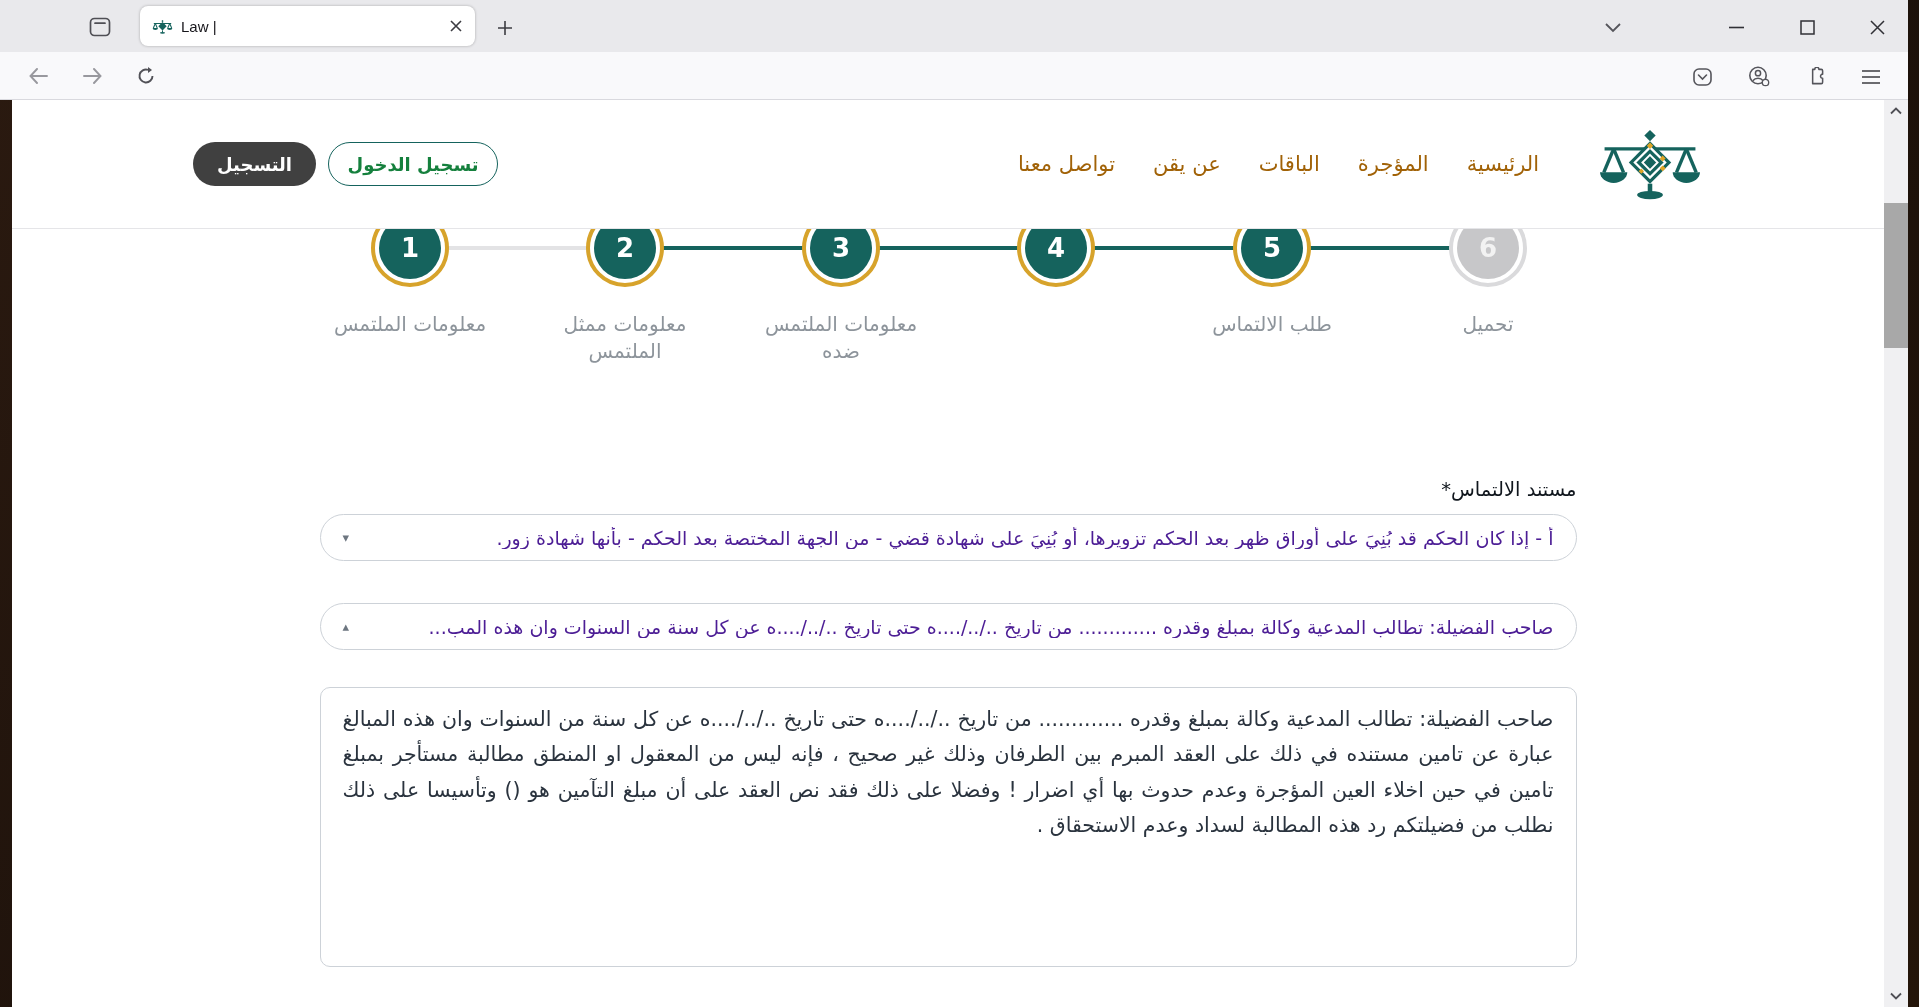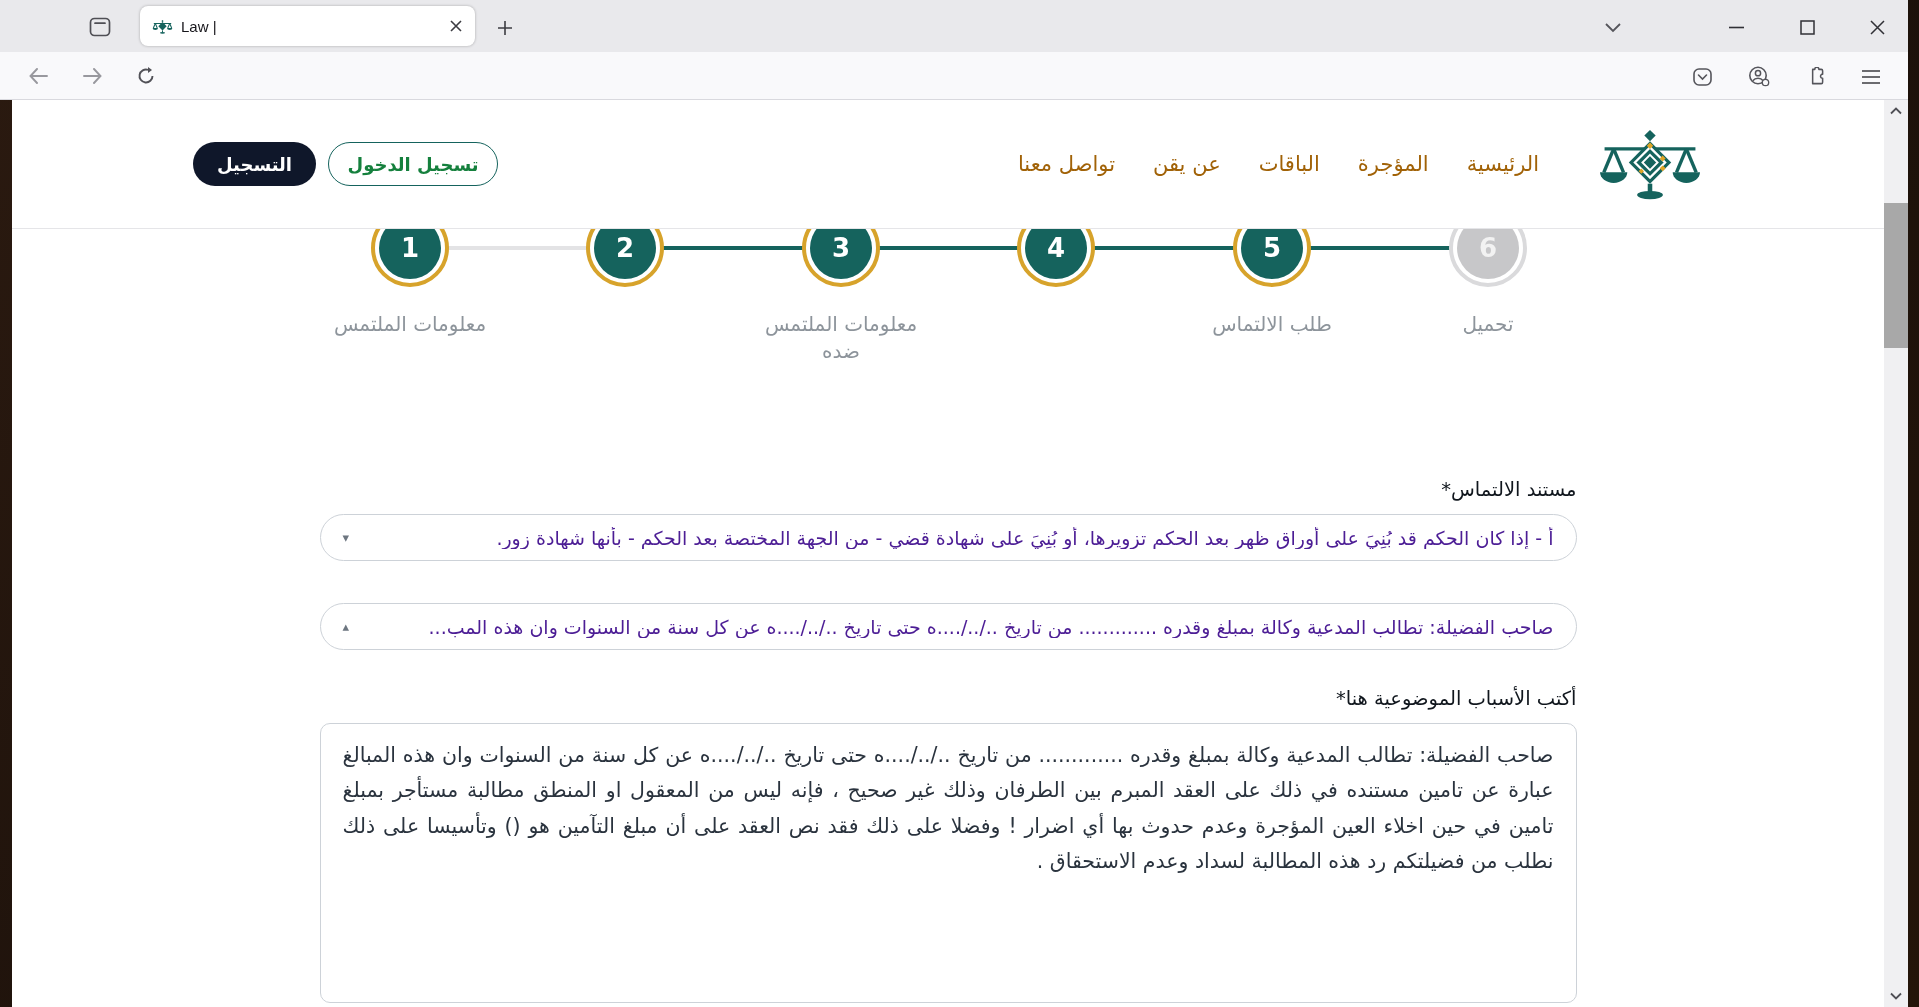--- a/index.html
+++ b/index.html
@@ -37,21 +37,21 @@
   
   .site-header { height:129px; display:flex; align-items:center; padding:0 181px;
                  border-bottom:1px solid #e5e5e8; background:#fff; }
   .logo { margin-left:58px; }
   .nav { display:flex; gap:38px; align-items:center; }
   .nav-item { font-size:21px; font-weight:normal; color:#a16207; cursor:pointer; white-space:nowrap; }
   .hdr-spacer { flex:1; }
   .btn-pill { height:44px; border-radius:22px; display:flex; align-items:center; justify-content:center;
               font-size:18px; font-weight:bold; cursor:pointer; }
   .btn-login { width:170px; border:1.5px solid #15635d; color:#15803d; background:#fff; margin-left:12px; }
-  .btn-register { width:123px; background:#0f172a; color:#fff; }
+  .btn-register { width:123px; background:#404040; color:#fff; }
 
   
   .stepper { position:relative; height:150px; overflow:hidden; }
   .connector { position:absolute; top:17px; height:4px; z-index:1; }
   .connector.teal { right:398px; width:862px; background:#15635d; }
   .connector.gray { right:1260px; width:216px; background:#e3e3e5; }
   .step-ring { position:absolute; top:-20px; width:78px; height:78px; border-radius:50%;
                border:4px solid #d7a32b; background:#fff; padding:4px; z-index:2; }
   .step-circle { width:62px; height:62px; border-radius:50%; background:#15635d; color:#fff;
                  display:flex; align-items:center; justify-content:center; font-size:26px; font-weight:bold; }
@@ -252,20 +252,24 @@
           <div class="step-circle">1</div>
           </div>
         <div class="step-label" style="right:1374px;">
           <div>معلومات الملتمس</div>
             <div></div>
           </div>
 
         <div class="step-ring" style="right:1220px;">
           <div class="step-circle">2</div>
           </div>
+        <div class="step-label" style="right:1159px;">
+          <div>معلومات ممثل</div>
+            <div>الملتمس</div>
+          </div>
 
         <div class="step-ring" style="right:1004px;">
           <div class="step-circle">3</div>
           </div>
         <div class="step-label" style="right:943px;">
           <div>معلومات الملتمس</div>
             <div>ضده</div>
           </div>
 
         <div class="step-ring" style="right:789px;">
@@ -294,21 +298,20 @@
         <div class="select">
           <span class="select-value">أ - إذا كان الحكم قد بُنِيَ على أوراق ظهر بعد الحكم تزويرها، أو بُنِيَ على شهادة قضي - من الجهة المختصة بعد الحكم - بأنها شهادة زور.</span>
           <span class="caret">▾</span>
         </div>
 
         <div class="select last">
           <span class="select-value">صاحب الفضيلة: تطالب المدعية وكالة بمبلغ وقدره ............. من تاريخ ../../....ه حتى تاريخ ../../....ه عن كل سنة من السنوات وان هذه المب...</span>
           <span class="caret">▴</span>
         </div>
 
-        <div class="form-label">أكتب الأسباب الموضوعية هنا*</div>
         <div class="textarea">صاحب الفضيلة: تطالب المدعية وكالة بمبلغ وقدره ............. من تاريخ ../../....ه حتى تاريخ ../../....ه عن كل سنة من السنوات وان هذه المبالغ عبارة عن تامين مستنده في ذلك على العقد المبرم بين الطرفان وذلك غير صحيح ، فإنه ليس من المعقول او المنطق مطالبة مستأجر بمبلغ تامين في حين اخلاء العين المؤجرة وعدم حدوث بها أي اضرار ! وفضلا على ذلك فقد نص العقد على أن مبلغ التآمين هو () وتأسيسا على ذلك نطلب من فضيلتكم رد هذه المطالبة لسداد وعدم الاستحقاق .</div>
       </div>
     </div>
 
     <div class="scrollbar">
       <div class="sb-arrow" style="top:0;">
         <svg width="12" height="8" viewBox="0 0 12 8">
             <polyline points="1,6.5 6,1.5 11,6.5" fill="none" stroke="#4f4f55" stroke-width="1.8"></polyline>
           </svg>
       </div>

